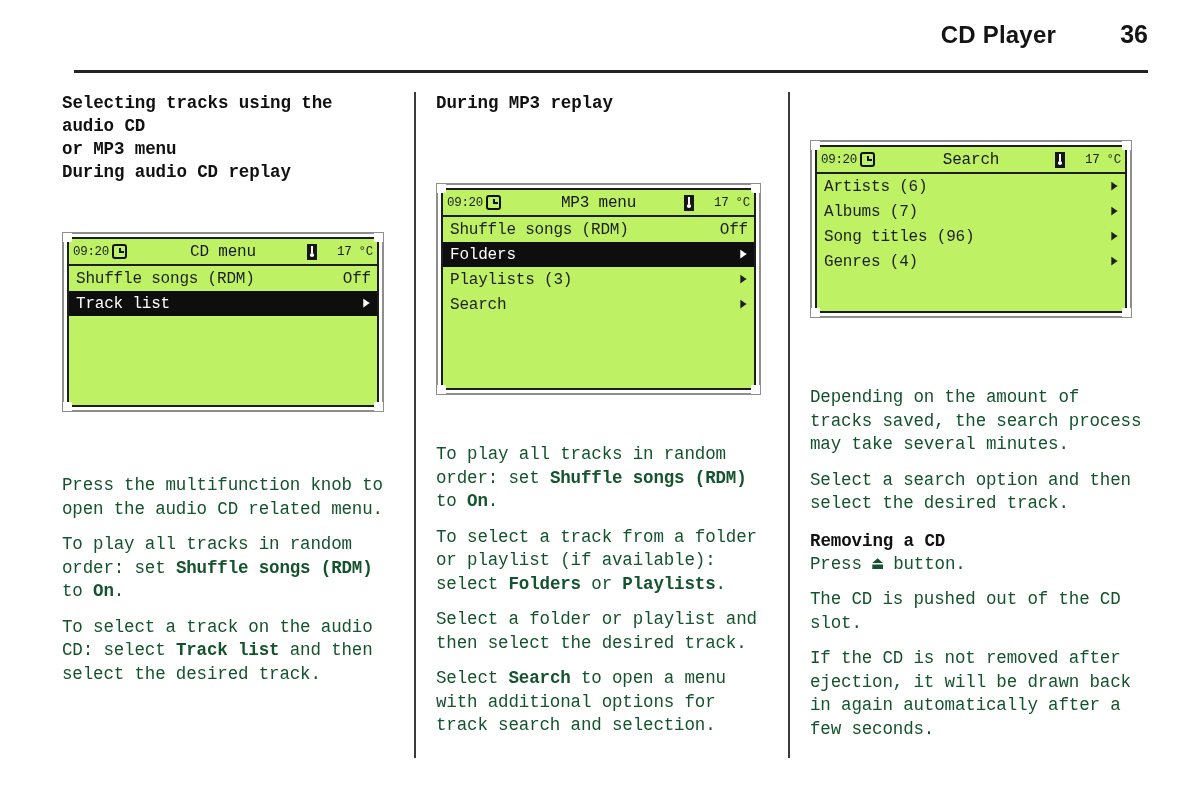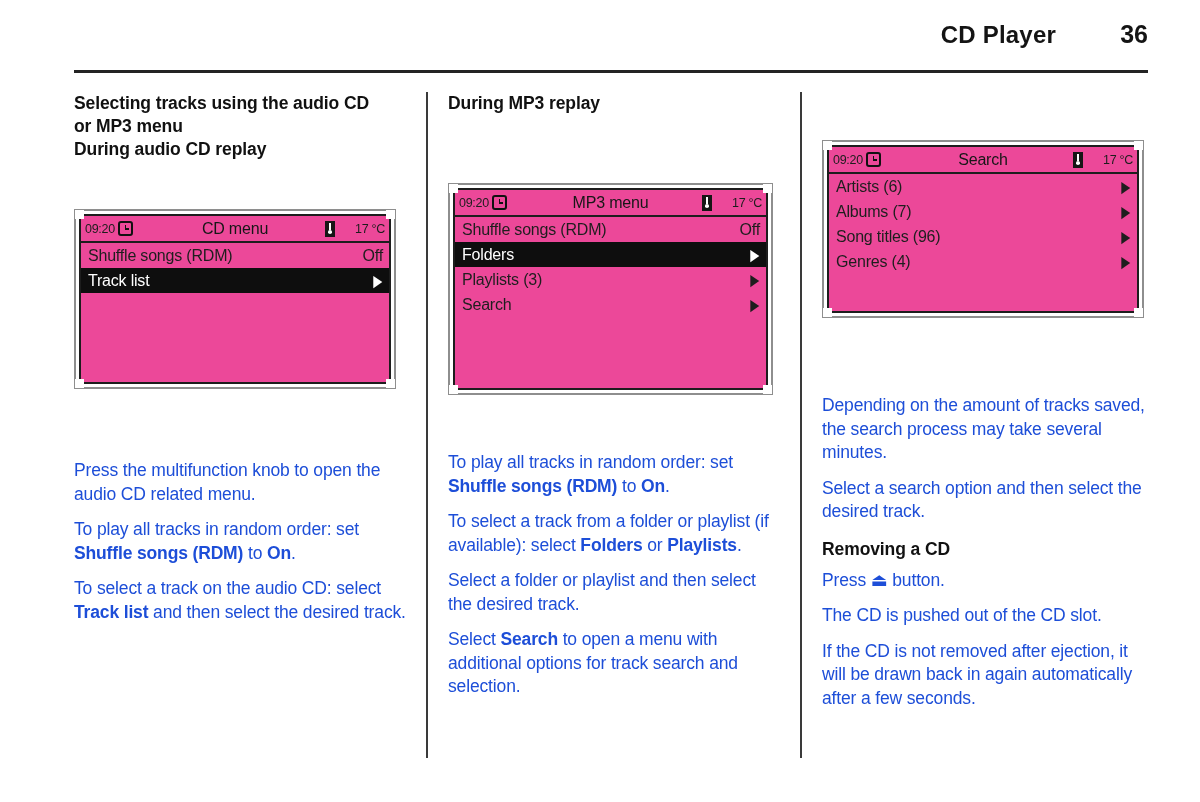--- a/index.html
+++ b/index.html
@@ -48,24 +48,25 @@
     left: 0;
     top: 50px;
     width: 1074px;
     height: 3px;
     background: #232323;
   }
 
   
   .columns {
     position: absolute;
-    left: 74px;
+    left: 62px;
     top: 92px;
     width: 1074px;
     height: 666px;
+    font-family: Liberation Mono, monospace;
   }
   .col {
     position: absolute;
     top: 0;
     width: 332px;
     height: 666px;
   }
   .col-1 { left: 0px; }
   .col-2 { left: 374px; }
   .col-3 { left: 748px; }
@@ -91,24 +92,24 @@
   }
   h3.sub-title {
     margin: 0;
     font-size: 17.5px;
     font-weight: bold;
     line-height: 23px;
     color: #111111;
     letter-spacing: -0.1px;
   }
   p.body {
-    margin: 8px 0 12px 0;
+    margin: 0 0 12px 0;
     font-size: 17.5px;
     line-height: 23.5px;
-    color: #1d4ed8;
+    color: #14532d;
     letter-spacing: -0.15px;
   }
   p.body:last-child { margin-bottom: 0; }
   .b { font-weight: bold; }
   .eject-glyph {
     font-size: 18px;
     line-height: 1;
   }
 
   .spacer-14 { height: 14px; }
@@ -119,21 +120,21 @@
   .display {
     position: relative;
     background: #ffffff;
     border: 2px solid #8e8e8e;
     box-sizing: border-box;
     padding: 3px;
   }
   .display-inner {
     border: 2px solid #1d1d1d;
     box-sizing: border-box;
-    background: #ec4899;
+    background: #bef264;
     height: 100%;
     display: flex;
     flex-direction: column;
   }
   
   .display .notch {
     position: absolute;
     width: 9px;
     height: 9px;
     background: #ffffff;

